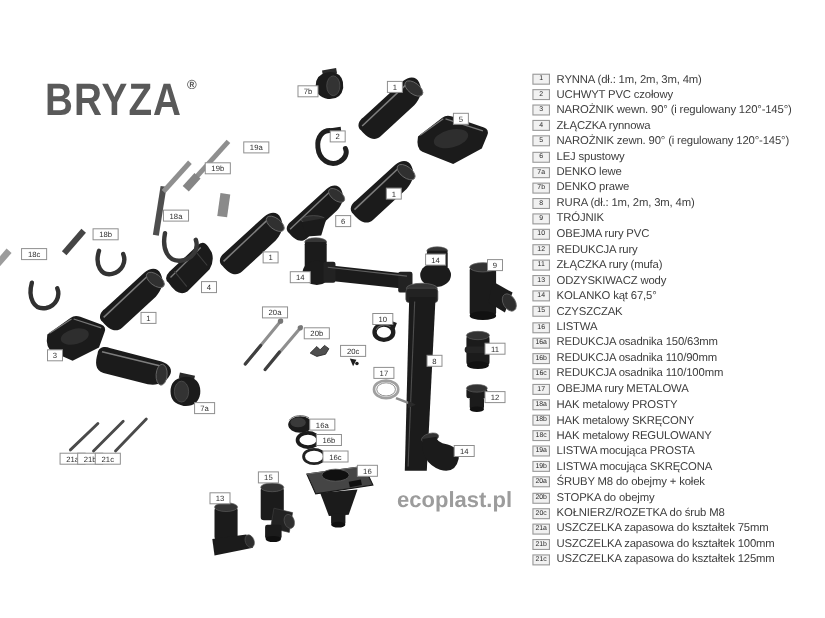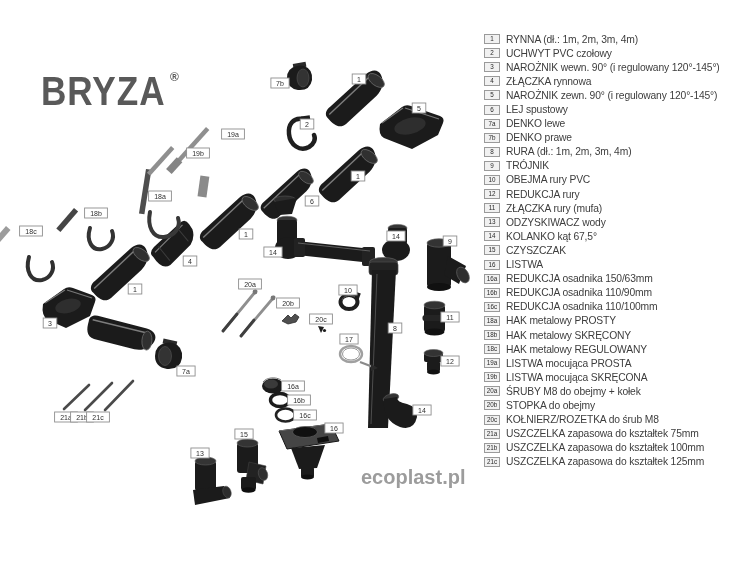--- a/index.html
+++ b/index.html
@@ -4,23 +4,23 @@
 <style>
   html,body{margin:0;padding:0;background:#fff;}
   #stage{position:relative;width:750px;height:562px;background:#fff;overflow:hidden;
          font-family:"Liberation Sans",sans-serif;}
   
   .brand{position:absolute;left:41px;top:68px;color:#595959;}
   .brand-name{font-size:37px;font-weight:bold;letter-spacing:1px;display:inline-block;
               transform:scale(.95,1.12);transform-origin:left top;}
   .brand-mark{font-size:12px;font-weight:bold;vertical-align:top;position:relative;top:2px;left:-2px;}
   
-  .watermark{position:absolute;left:361px;top:466px;font-size:20px;font-weight:bold;color:#9c9c9c;}
+  .watermark{position:absolute;left:361px;top:444px;font-size:20px;font-weight:bold;color:#9c9c9c;}
   
-  .legend{position:absolute;left:484px;top:32px;}
+  .legend{position:absolute;left:484px;top:65px;}
   .legend-row{display:flex;align-items:center;height:14.1px;}
   .legend-num{flex:0 0 auto;width:14px;height:8px;margin-right:6px;border:1px solid #9a9a9a;
               background:#f1f1f1;color:#2a2a2a;font-size:6.3px;line-height:8px;text-align:center;
               overflow:hidden;}
   .legend-label{font-size:10.3px;letter-spacing:-0.15px;color:#3d3d3d;white-space:nowrap;}
   
   #diagram{position:absolute;left:0;top:0;}
   .callout-box{fill:#ffffff;stroke:#8e8e8e;stroke-width:0.9;}
   .callout-text{font:7px "Liberation Sans",sans-serif;fill:#2e2e2e;text-anchor:middle;}
   .dark{fill:#1b1b1b;}
@@ -472,20 +472,24 @@
     <div class="legend-row">
       <span class="legend-num">16b</span>
       <span class="legend-label">REDUKCJA osadnika 110/90mm</span>
     </div>
 
     <div class="legend-row">
       <span class="legend-num">16c</span>
       <span class="legend-label">REDUKCJA osadnika 110/100mm</span>
     </div>
 
+    <div class="legend-row">
+      <span class="legend-num">17</span>
+      <span class="legend-label">OBEJMA rury METALOWA</span>
+    </div>
 
     <div class="legend-row">
       <span class="legend-num">18a</span>
       <span class="legend-label">HAK metalowy PROSTY</span>
     </div>
 
     <div class="legend-row">
       <span class="legend-num">18b</span>
       <span class="legend-label">HAK metalowy SKRĘCONY</span>
     </div>

